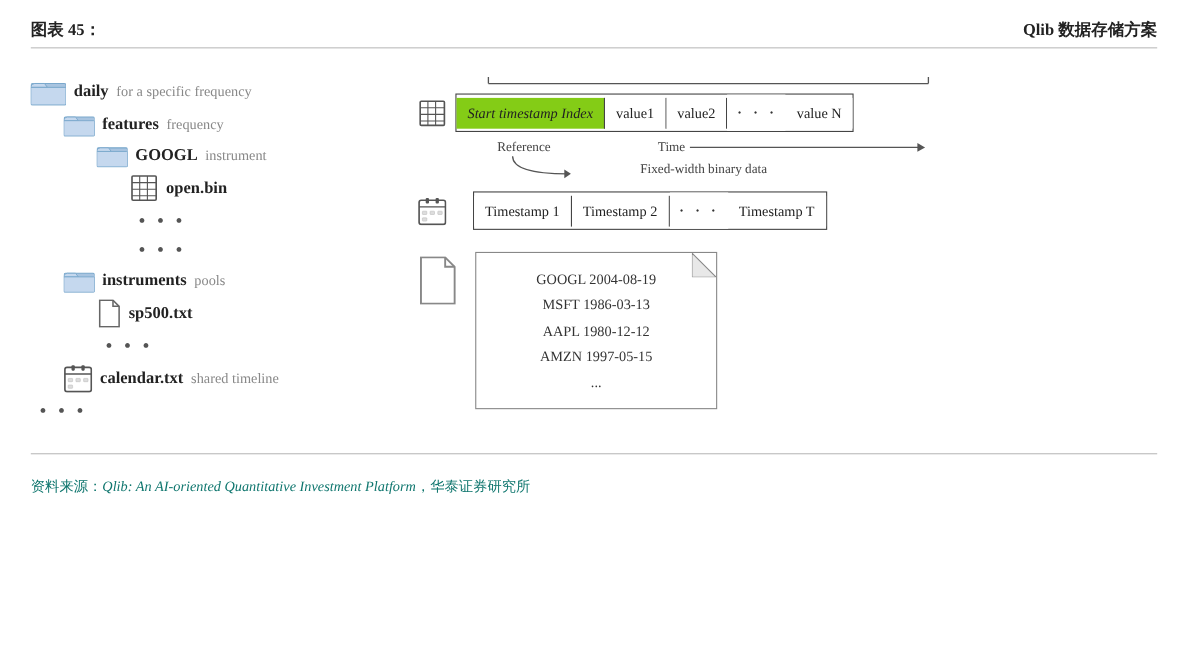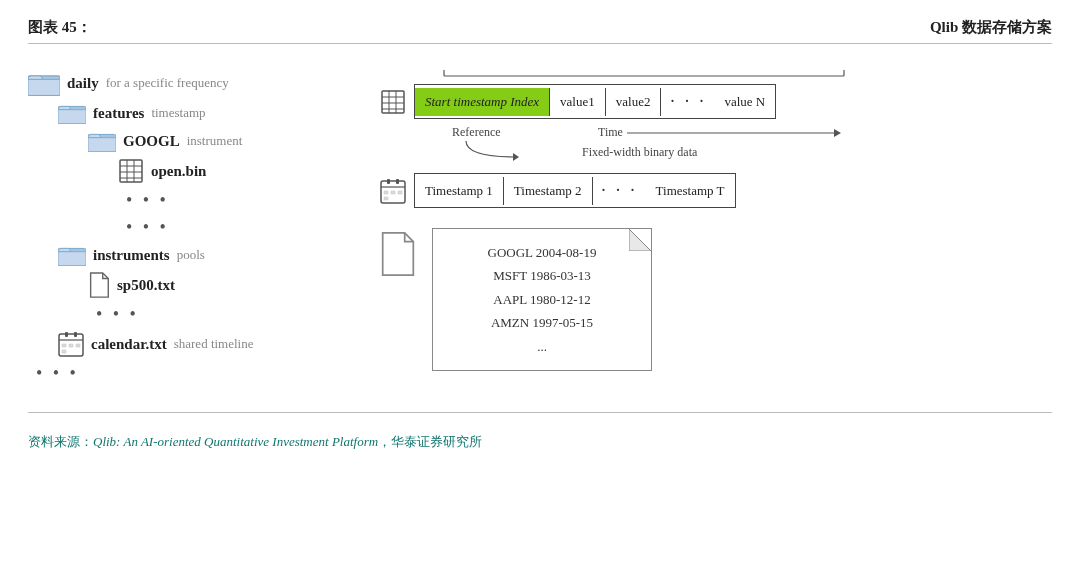--- a/index.html
+++ b/index.html
@@ -139,21 +139,21 @@
       border-right: none;
     }
     .cell-highlight {
       background: #84cc16;
       font-style: italic;
     }
     
     .timestamp-row {
       display: flex;
       align-items: center;
-      gap: 8px;
+      gap: 24px;
     }
     .ts-cells {
       display: flex;
       align-items: center;
       gap: 0;
       border: 1.5px solid #444;
     }
     
     .doc-section {
       display: flex;
@@ -211,21 +211,21 @@
         <span class="label">for a specific frequency</span>
       </div>
 
       <div class="tree-item tree-level-1">
         <svg class="folder-icon folder-small" viewBox="0 0 34 26" fill="none" xmlns="http://www.w3.org/2000/svg">
           <rect x="0" y="5" width="34" height="21" rx="2" fill="#a8c4e0" stroke="#7aa8cc" stroke-width="1.2"></rect>
           <path d="M0 9 Q0 5 4 5 L13 5 L16 9 Z" fill="#c5d8ee" stroke="#7aa8cc" stroke-width="1"></path>
           <rect x="0" y="9" width="34" height="17" rx="1" fill="#c5d8ee" stroke="#7aa8cc" stroke-width="1"></rect>
         </svg>
         <span class="name">features</span>
-        <span class="label">timestamp</span>
+        <span class="label">frequency</span>
       </div>
 
       <div class="tree-item tree-level-2">
         <svg class="folder-icon folder-small" viewBox="0 0 34 26" fill="none" xmlns="http://www.w3.org/2000/svg">
           <rect x="0" y="5" width="34" height="21" rx="2" fill="#a8c4e0" stroke="#7aa8cc" stroke-width="1.2"></rect>
           <path d="M0 9 Q0 5 4 5 L13 5 L16 9 Z" fill="#c5d8ee" stroke="#7aa8cc" stroke-width="1"></path>
           <rect x="0" y="9" width="34" height="17" rx="1" fill="#c5d8ee" stroke="#7aa8cc" stroke-width="1"></rect>
         </svg>
         <span class="name">GOOGL</span>
         <span class="label">instrument</span>

